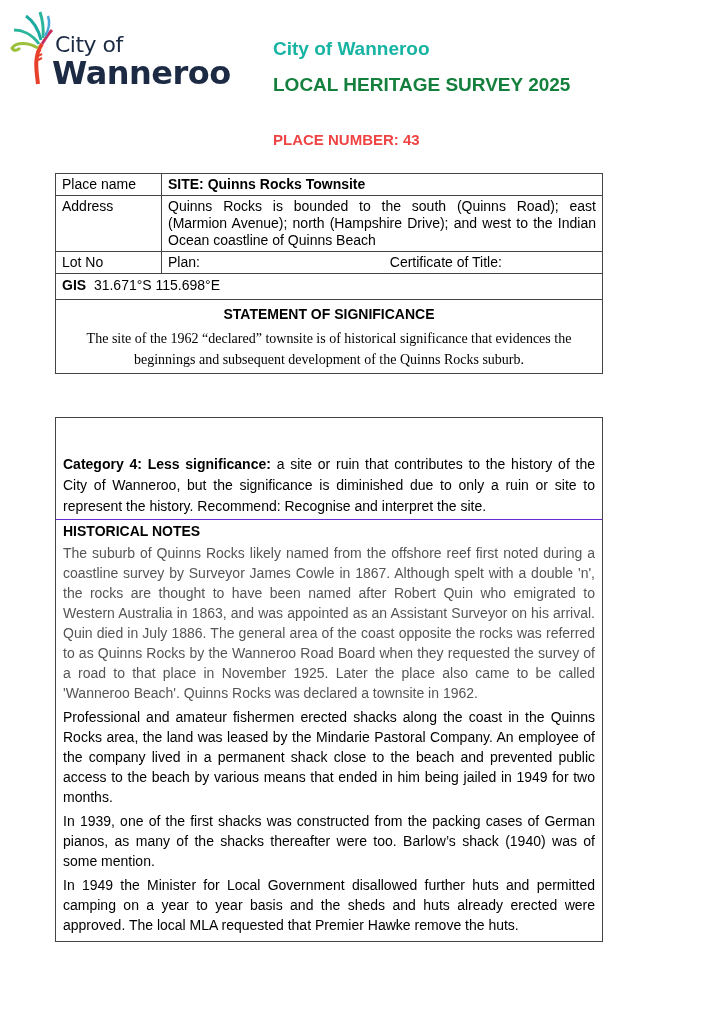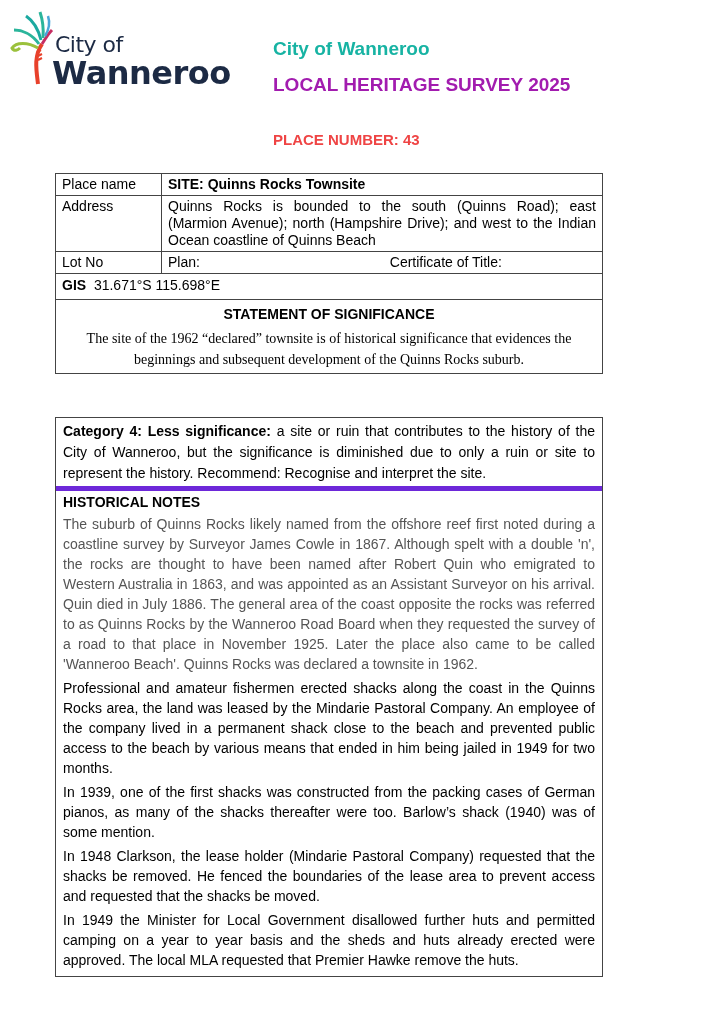--- a/index.html
+++ b/index.html
@@ -3,32 +3,32 @@
 <meta charset="utf-8">
 <style>
   html, body { margin:0; padding:0; background:#ffffff; }
   body { width:705px; height:1024px; position:relative; overflow:hidden;
          font-family:"Liberation Sans", sans-serif; color:#000; }
   .logo { position:absolute; left:8px; top:8px; width:220px; height:80px; }
   .logo svg { position:absolute; left:0; top:0; }
   .logo .city-of { position:absolute; left:47px; top:24px; font-size:22px; color:#1c2a44; font-family:"DejaVu Sans", sans-serif; letter-spacing:-0.5px; }
   .logo .wanneroo { position:absolute; left:44px; top:46px; font-size:32px; font-weight:bold; color:#1c2a44; font-family:"DejaVu Sans", sans-serif; letter-spacing:-0.5px; }
   .hdr1 { position:absolute; left:273px; top:38px; font-size:19px; font-weight:bold; color:#17b3a3; }
-  .hdr2 { position:absolute; left:273px; top:74px; font-size:19px; font-weight:bold; color:#a21caf; }
+  .hdr2 { position:absolute; left:273px; top:74px; font-size:19px; font-weight:bold; color:#15803d; }
   .placenum { position:absolute; left:273px; top:131px; font-size:15px; font-weight:bold; color:#ef4444; }
 
   table.info { position:absolute; left:55px; top:173px; width:548px; border-collapse:collapse; font-size:14px;padding-left:28px; }
   table.info td { border:1px solid #444; padding:2px 6px; vertical-align:top; line-height:17px; }
   table.info td.lbl { width:93px; }
   .bold { font-weight:bold; }
   .justify { text-align:justify; }
   .cert { position:relative; left:186px; }
 
   .box2 { position:absolute; left:55px; top:417px; width:546px; border:1px solid #444; font-size:14px; }
-  .box2 .cat { padding:3px 7px 2px 7px; line-height:21px; border-bottom:5px solid #6d28d9; text-align:justify; }
+  .box2 .cat { padding:3px 7px 2px 7px; line-height:21px; border-bottom:1px solid #6d28d9; text-align:justify;margin-top:33px; }
   .box2 .hn { padding:3px 7px 0 7px; }
   .box2 p { margin:4px 0 0 0; line-height:20px; text-align:justify; }
   .box2 p.grey { color:#555; }
   .box2 .last { padding-bottom:6px; }
 </style>
 </head>
 <body>
 
 <div class="logo">
   <svg width="50" height="80" viewBox="0 0 50 80">
@@ -81,16 +81,15 @@
 </tbody>
   </table>
 
 <div class="box2">
   <div class="cat"><span class="bold">Category 4:  Less significance:</span><span> a site or ruin that contributes to the history of the City of Wanneroo, but the significance is diminished due to only a ruin or site to represent the history. Recommend: Recognise and interpret the site.</span></div>
   <div class="hn last">
     <div class="bold">HISTORICAL NOTES</div>
     <p class="grey">The suburb of Quinns Rocks likely named from the offshore reef first noted during a coastline survey by Surveyor James Cowle in 1867. Although spelt with a double 'n', the rocks are thought to have been named after Robert Quin who emigrated to Western Australia in 1863, and was appointed as an Assistant Surveyor on his arrival. Quin died in July 1886. The general area of the coast opposite the rocks was referred to as Quinns Rocks by the Wanneroo Road Board when they requested the survey of a road to that place in November 1925. Later the place also came to be called 'Wanneroo Beach'. Quinns Rocks was declared a townsite in 1962.</p>
     <p>Professional and amateur fishermen erected shacks along the coast in the Quinns Rocks area, the land was leased by the Mindarie Pastoral Company. An employee of the company lived in a permanent shack close to the beach and prevented public access to the beach by various means that ended in him being jailed in 1949 for two months.</p>
     <p>In 1939, one of the first shacks was constructed from the packing cases of German pianos, as many of the shacks thereafter were too.  Barlow’s shack (1940) was of some mention.</p>
-    <p>In 1948 Clarkson, the lease holder (Mindarie Pastoral Company) requested that the shacks be removed. He fenced the boundaries of the lease area to prevent access and requested that the shacks be moved.</p>
     <p>In 1949 the Minister for Local Government disallowed further huts and permitted camping on a year to year basis and the sheds and huts already erected were approved.  The local MLA requested that Premier Hawke remove the huts.</p>
   </div>
 </div>
 
 </body></html>

